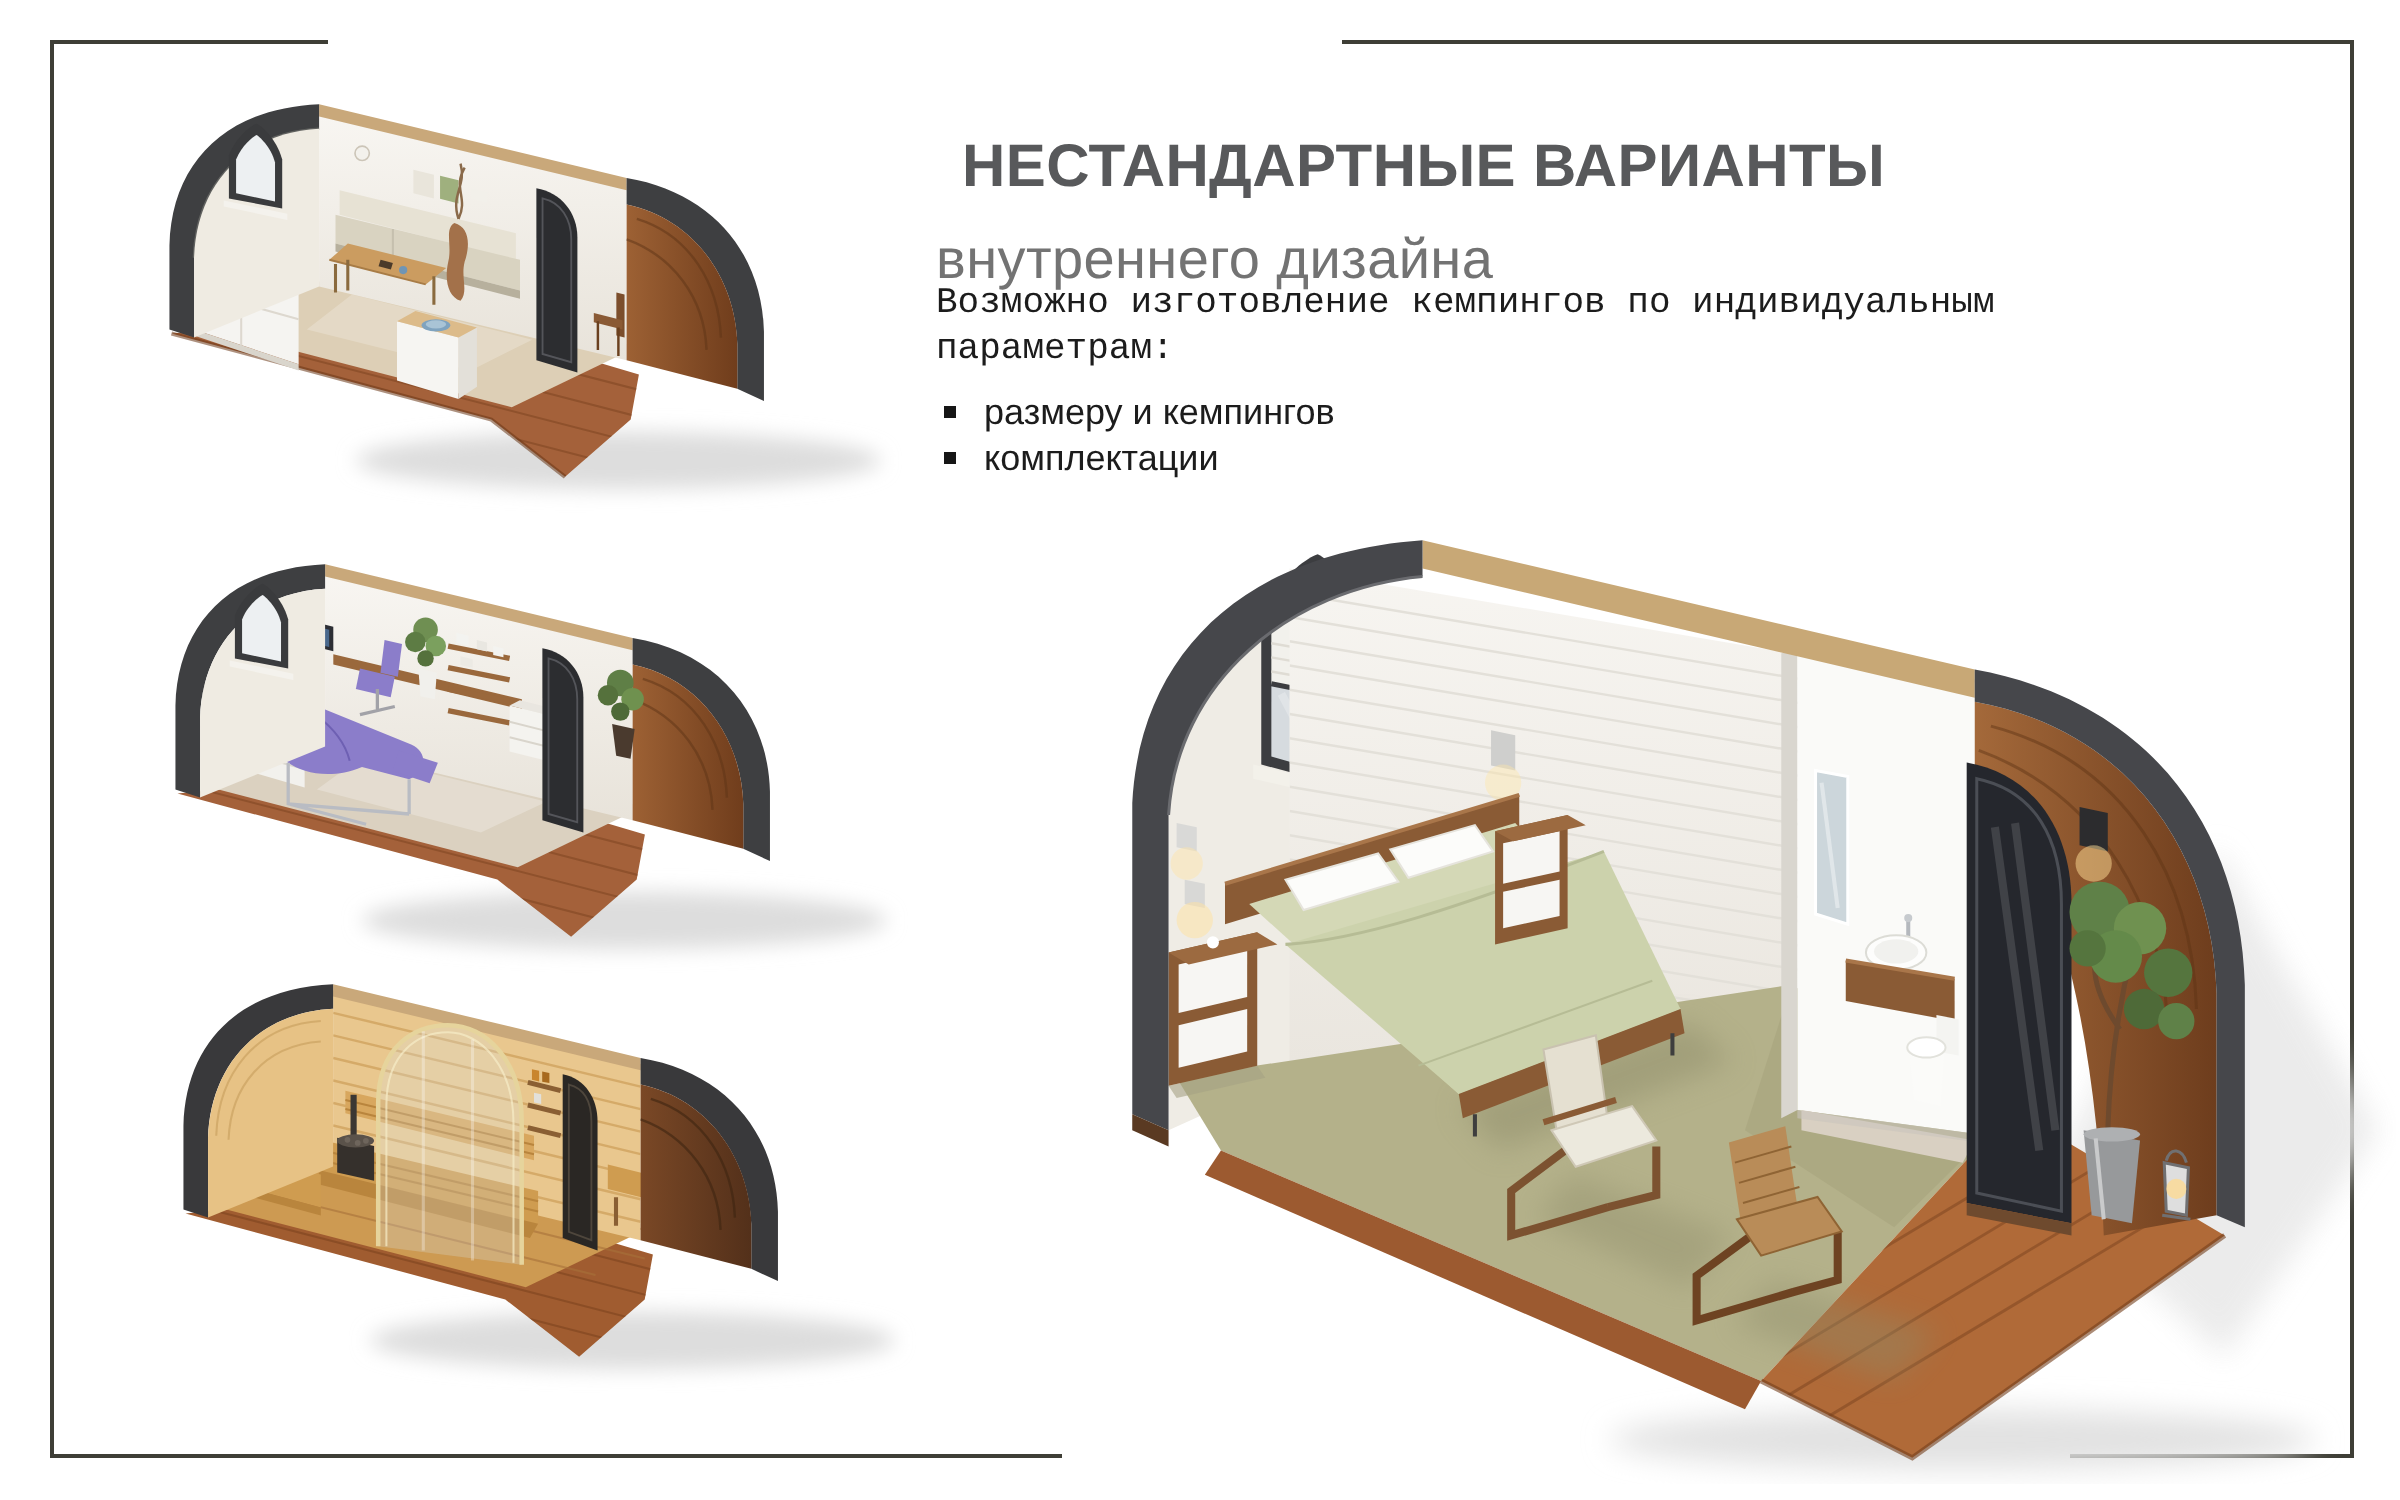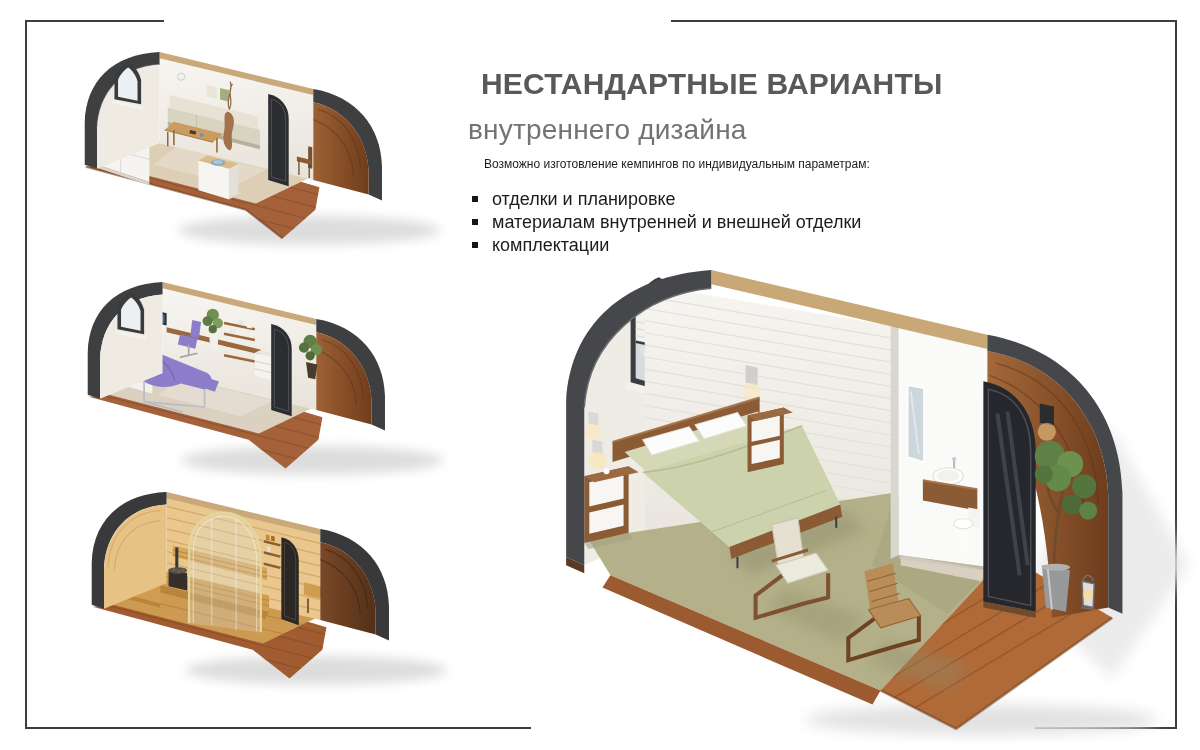--- a/index.html
+++ b/index.html
@@ -3,21 +3,21 @@
 <meta charset="utf-8">
 <style>
   html,body{margin:0;padding:0;background:#ffffff;}
   .slide{position:relative;width:1200px;height:750px;background:#ffffff;overflow:hidden;
          font-family:"Liberation Sans", sans-serif;}
   .frame{position:absolute;background:#3e3e36;}
   .hdr{position:absolute;left:468px;top:54px;}
   .hdr h1{margin:13px;font-size:30px;font-weight:bold;color:#58595b;letter-spacing:.2px;}
   .hdr h2{margin:6px 0 0 0;font-size:28px;font-weight:400;color:#737373;letter-spacing:.2px;}
   .copy{position:absolute;left:468px;top:141px;width:640px;color:#1c1c1c;}
-  .copy p{margin:16px;font-size:12px;line-height:1.25;}
+  .copy p{margin:0;font-size:18px;line-height:1.25;font-family:Liberation Mono, monospace;}
   .copy ul{list-style:none;margin:9px 0 0 0;padding:0;}
   .copy li{display:flex;align-items:flex-start;font-size:18px;line-height:22px;margin:0 0 1px 0;}
   .sq{flex:0 0 auto;width:6px;height:6px;background:#161616;margin:8px 14px 0 4px;}
   .pod{position:absolute;margin:0;padding:0;}
   .pod svg{display:block;width:100%;height:100%;}
   .pod1{left:55px;top:48px;width:410px;height:215px;}
   .pod2{left:58px;top:278px;width:410px;height:215px;}
   .pod3{left:62px;top:488px;width:410px;height:215px;}
   .pod4{left:548px;top:262px;width:650px;height:480px;}
 </style>
@@ -36,25 +36,21 @@
   <header class="hdr">
     <h1>НЕСТАНДАРТНЫЕ ВАРИАНТЫ</h1>
     <h2>внутреннего дизайна</h2>
   </header>
 
   <section class="copy">
     <p>Возможно изготовление кемпингов по индивидуальным параметрам:</p>
     <ul>
       <li>
           <span class="sq"></span>
-          <span>отделки и планировке</span>
-        </li>
-      <li>
-          <span class="sq"></span>
-          <span>материалам внутренней и внешней отделки</span>
+          <span>размеру и кемпингов</span>
         </li>
       <li>
           <span class="sq"></span>
           <span>комплектации</span>
         </li>
     </ul>
   </section>
 
   <figure class="pod pod1" aria-label="Интерьер кемпинга: гостиная с диваном, столом и барной стойкой">
     <svg viewBox="0 0 400 210" preserveAspectRatio="none">

